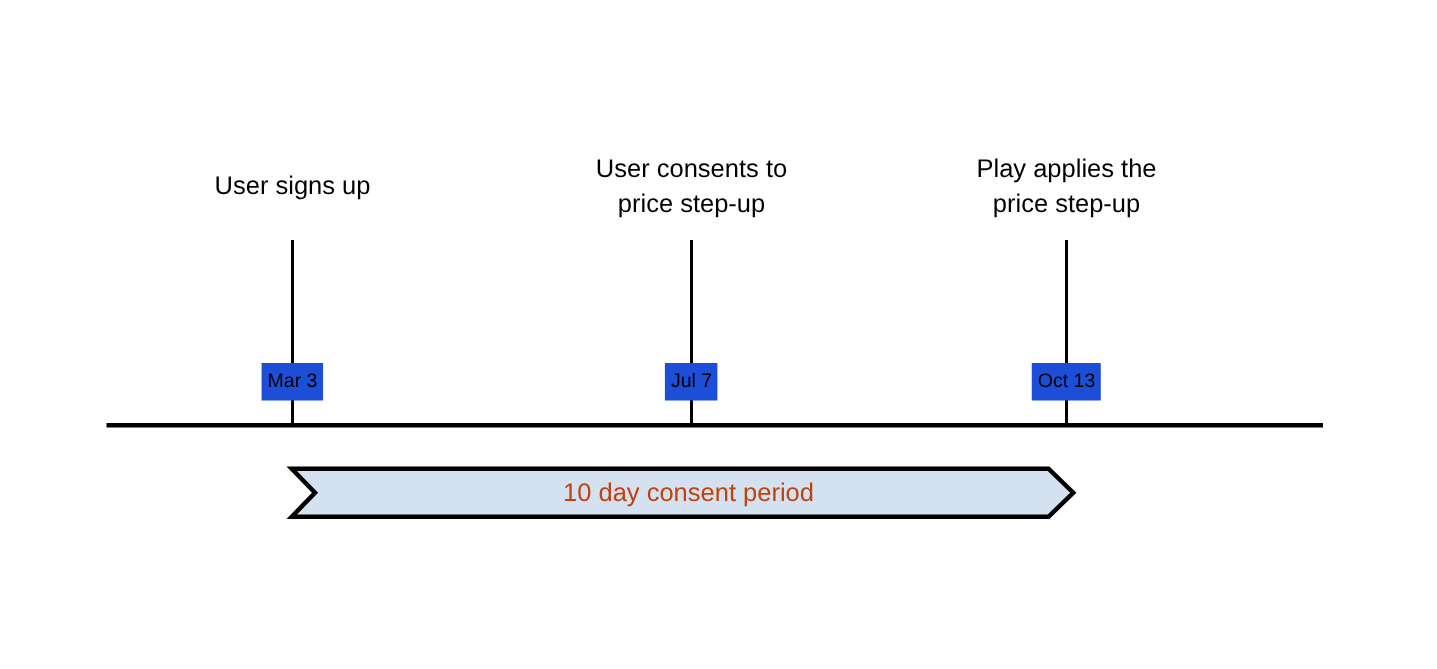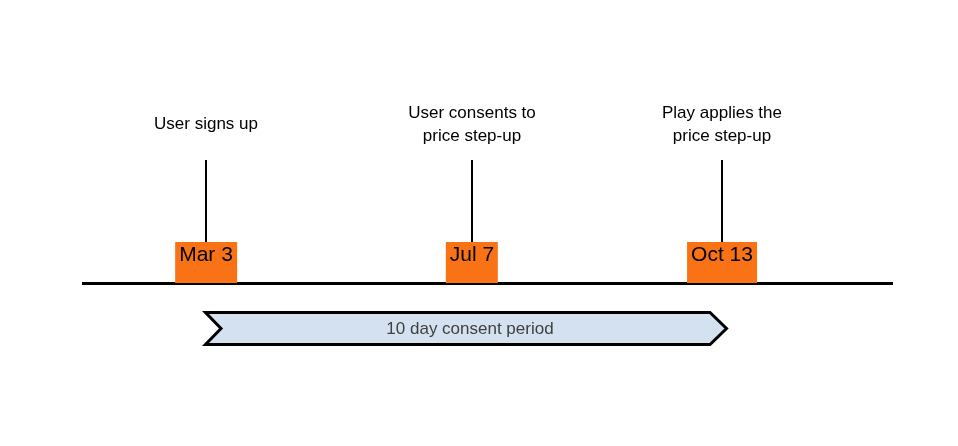--- a/index.html
+++ b/index.html
@@ -11,21 +11,21 @@
     width: 958px;
     height: 446px;
     position: relative;
     overflow: hidden;
     font-family: "Liberation Sans", sans-serif;
     color: #000000;
   }
 
   #timeline-diagram {
     position: absolute;
-    left: 16px;
+    left: 5px;
     top: 0;
     width: 794px;
     height: 446px;
   }
 
   
   .axis-line {
     position: absolute;
     left: 66px;
     top: 282px;
@@ -59,24 +59,24 @@
     height: 123px;
     background: #000000;
     transform: translateX(-1px);
   }
 
   .event-date {
     position: absolute;
     top: 242px;
     transform: translateX(-50%);
     white-space: nowrap;
-    font-size: 21px;
+    font-size: 13px;
     line-height: 22px;
-    background: #f97316;
-    padding: 1px 4px 18px 4px;
+    background: #1d4ed8;
+    padding: 1px 4px 2px 4px;
     color: #000000;
   }
 
   
   .banner {
     position: absolute;
     left: 188px;
     top: 311px;
     width: 524px;
     height: 35px;
@@ -90,21 +90,21 @@
   .banner-text {
     position: absolute;
     left: 0;
     top: 0;
     width: 524px;
     height: 35px;
     display: flex;
     align-items: center;
     justify-content: center;
     font-size: 17px;
-    color: #404040;
+    color: #c2410c;
     padding-left: 8px;
     box-sizing: border-box;
     pointer-events: none;
   }
 </style>
 </head>
 <body>
 
 <div id="timeline-diagram">
 

